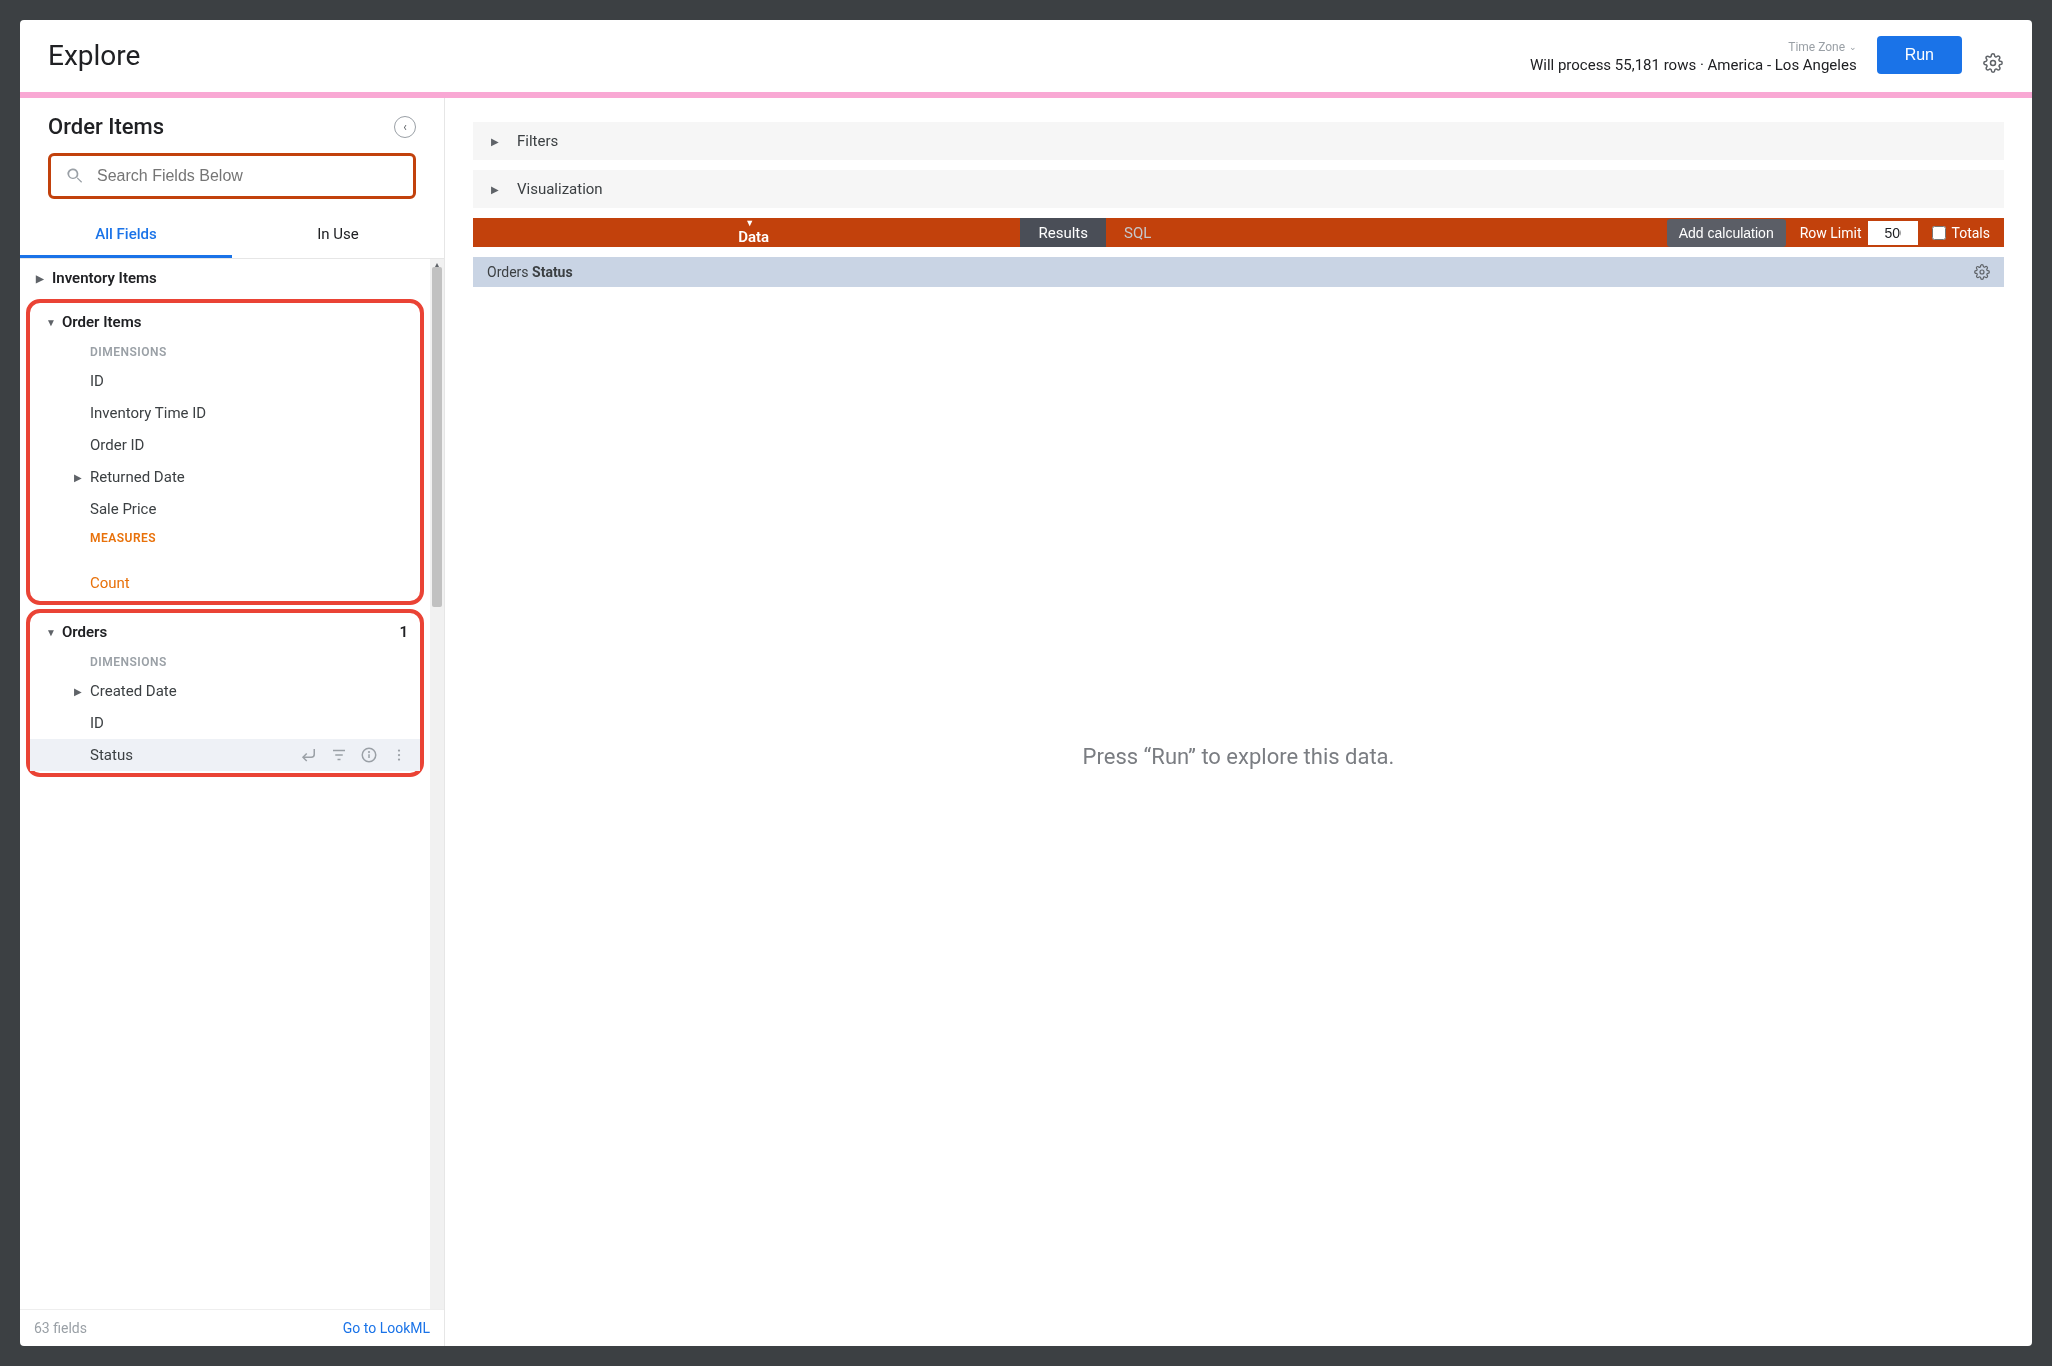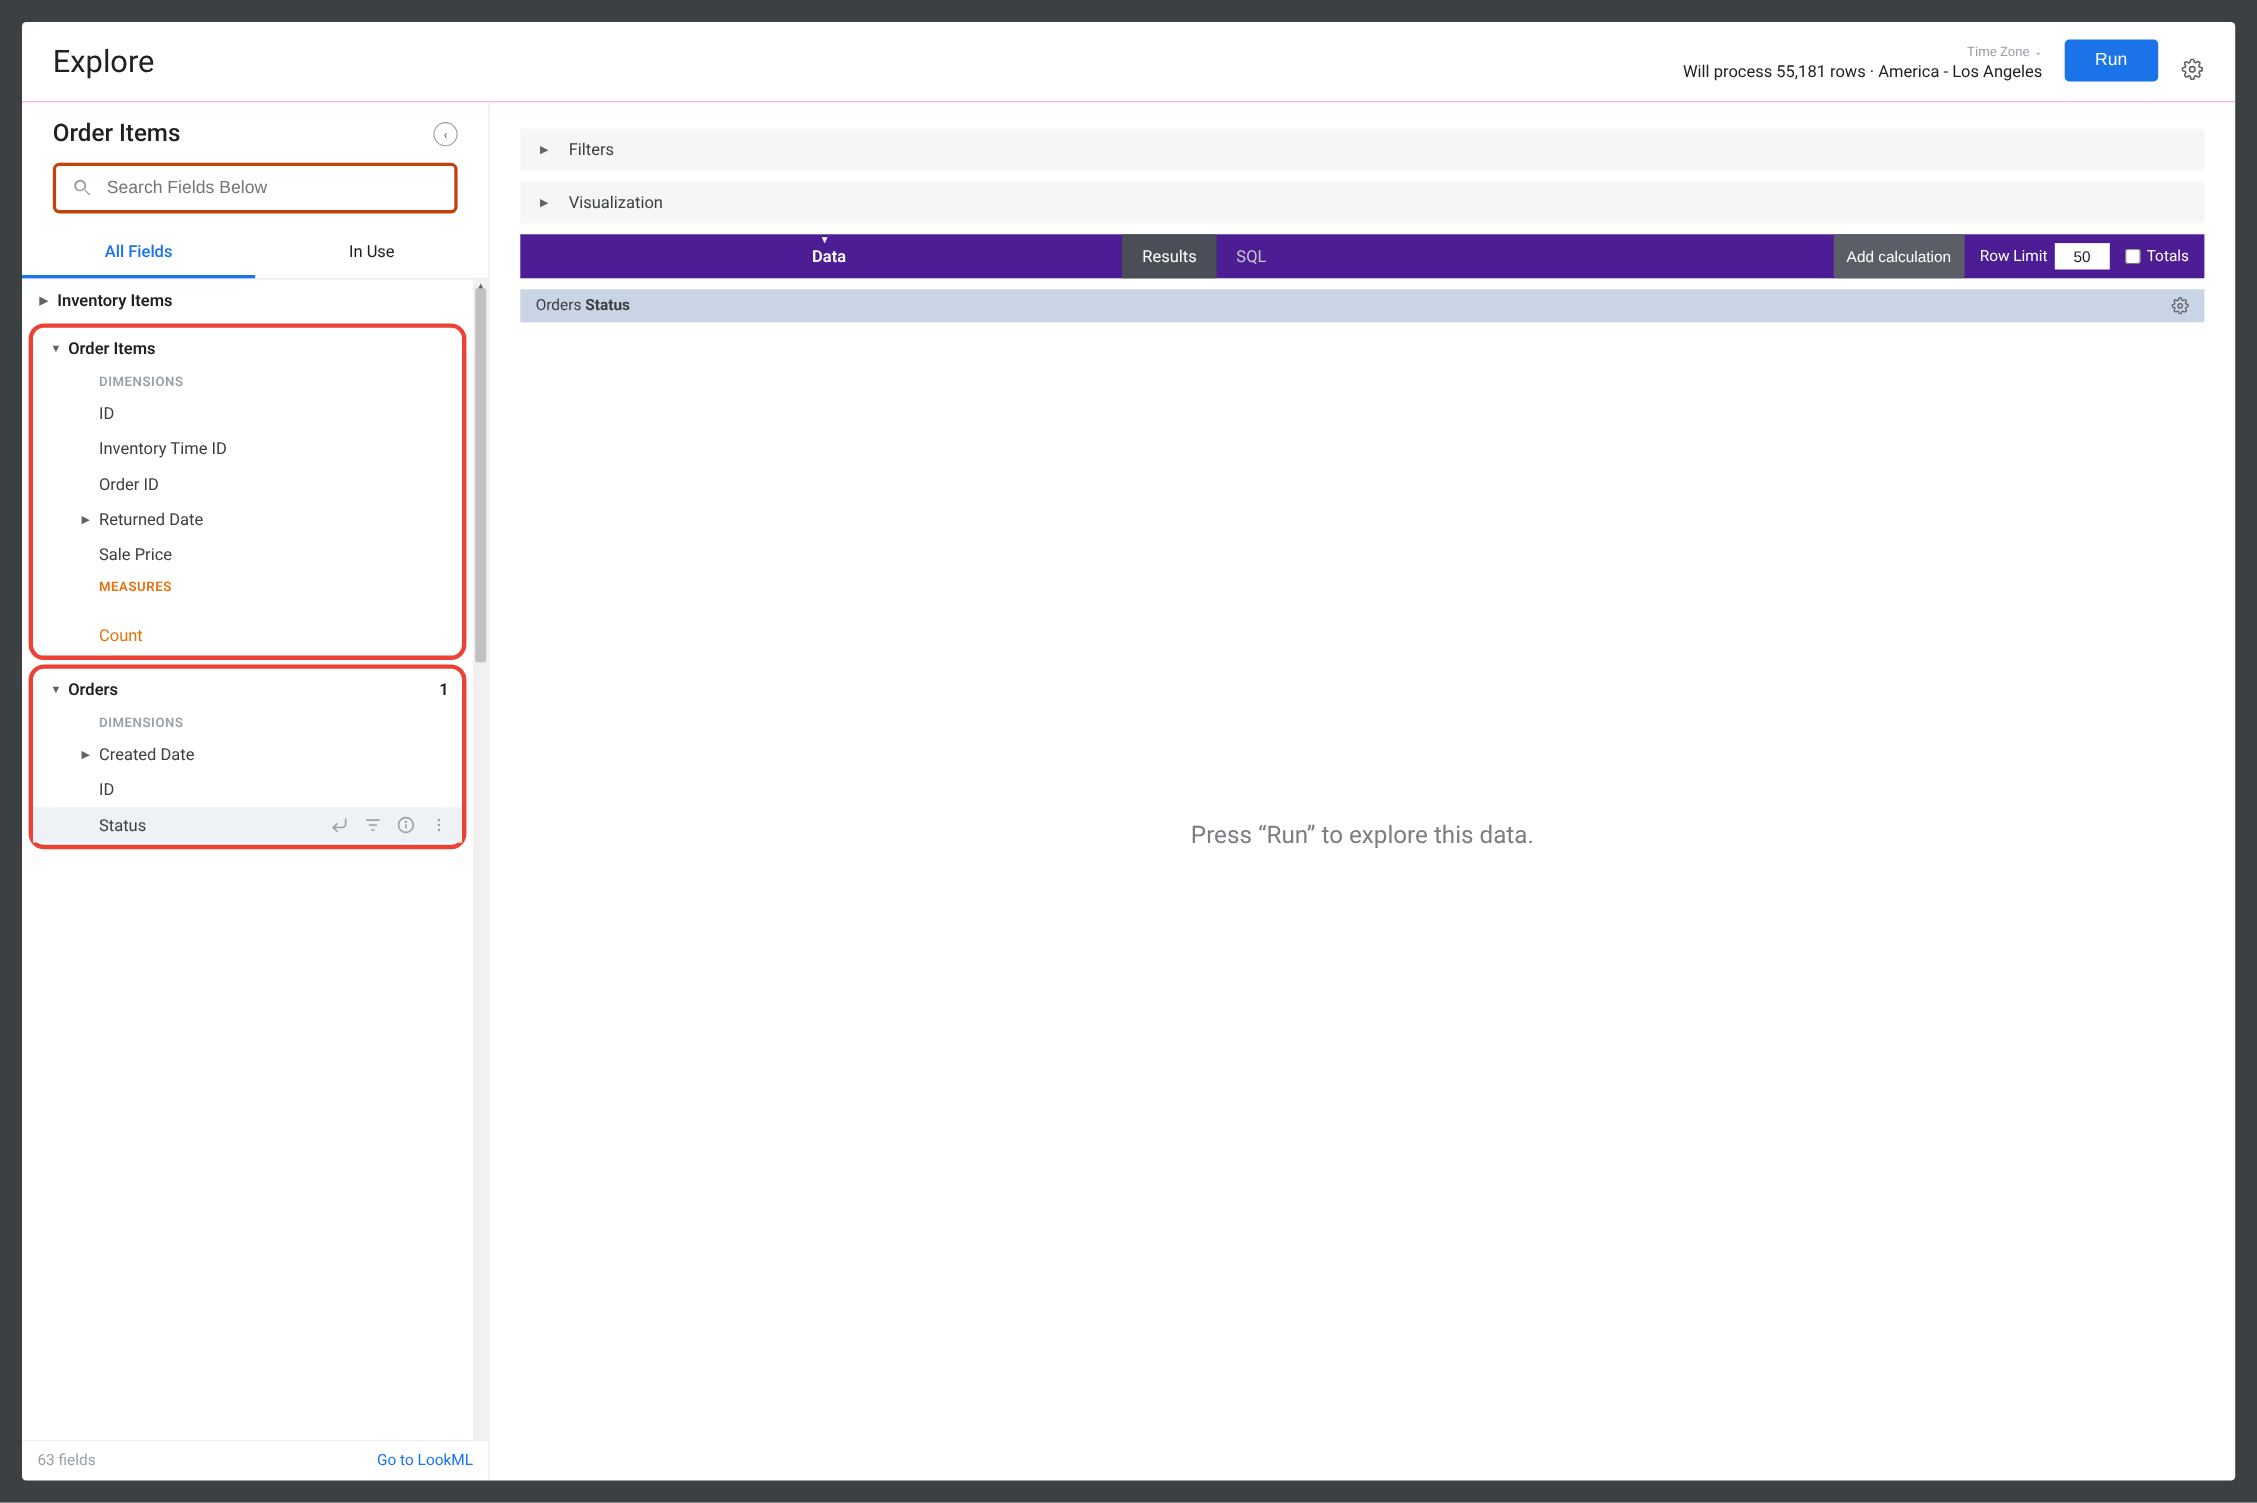--- a/index.html
+++ b/index.html
@@ -20,21 +20,21 @@
       flex-direction: column;
       overflow: hidden;
     }
 
     
     .header {
       display: flex;
       align-items: center;
       justify-content: space-between;
       padding: 16px 28px 18px 28px;
-      border-bottom: 1px solid #f9a8d4;
+      border-bottom: 6px solid #f9a8d4;
       min-height: 68px;
     }
     .header-title {
       font-size: 28px;
       font-weight: 400;
       color: #202124;
     }
     .header-right {
       display: flex;
       align-items: flex-end;
@@ -261,24 +261,25 @@
       font-size: 15px;
       color: #3c4043;
       display: flex;
       align-items: center;
       gap: 10px;
       cursor: pointer;
     }
     .panel-header .caret { font-size: 10px; color:#5f6368; }
 
     .data-bar {
-      background: #4c1d95;
+      background: #c2410c;
       color: #fff;
       display: flex;
-      height: 40px;
+      align-items: center;
+      height: 29px;
       padding: 0 14px;
     }
     .data-bar .tab {
       padding: 0 18px;
       height: 100%;
       display: flex;
       align-items: center;
       font-size: 15px;
       color: #c6c8cc;
       cursor: pointer;

